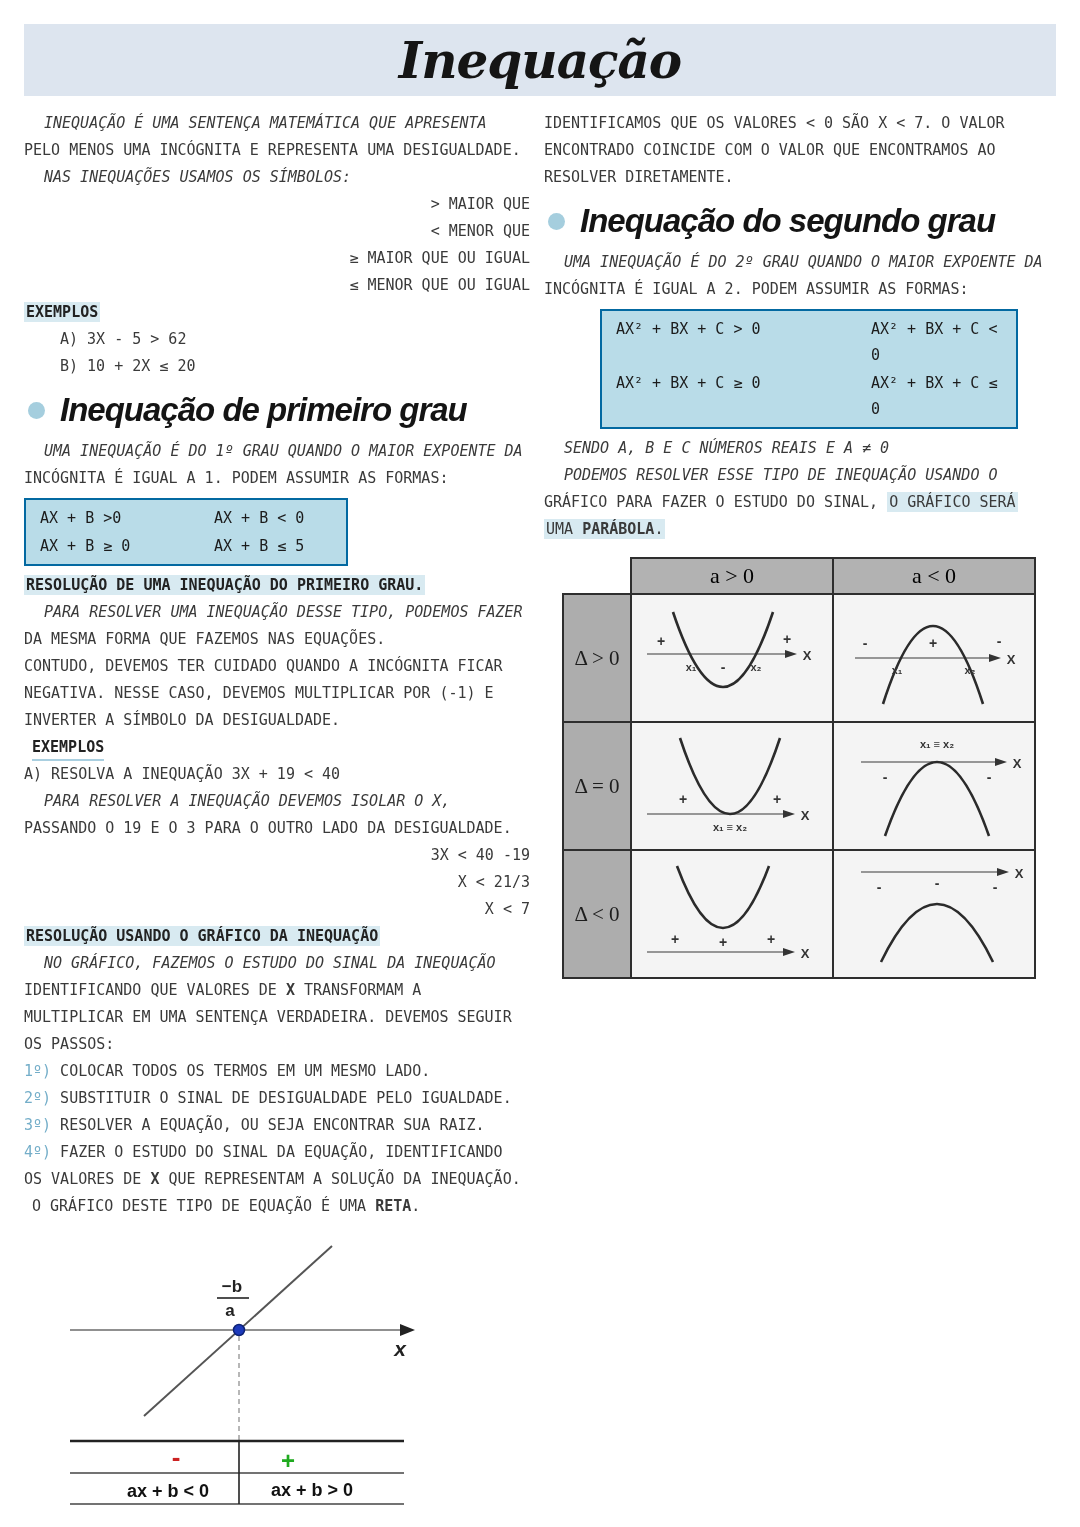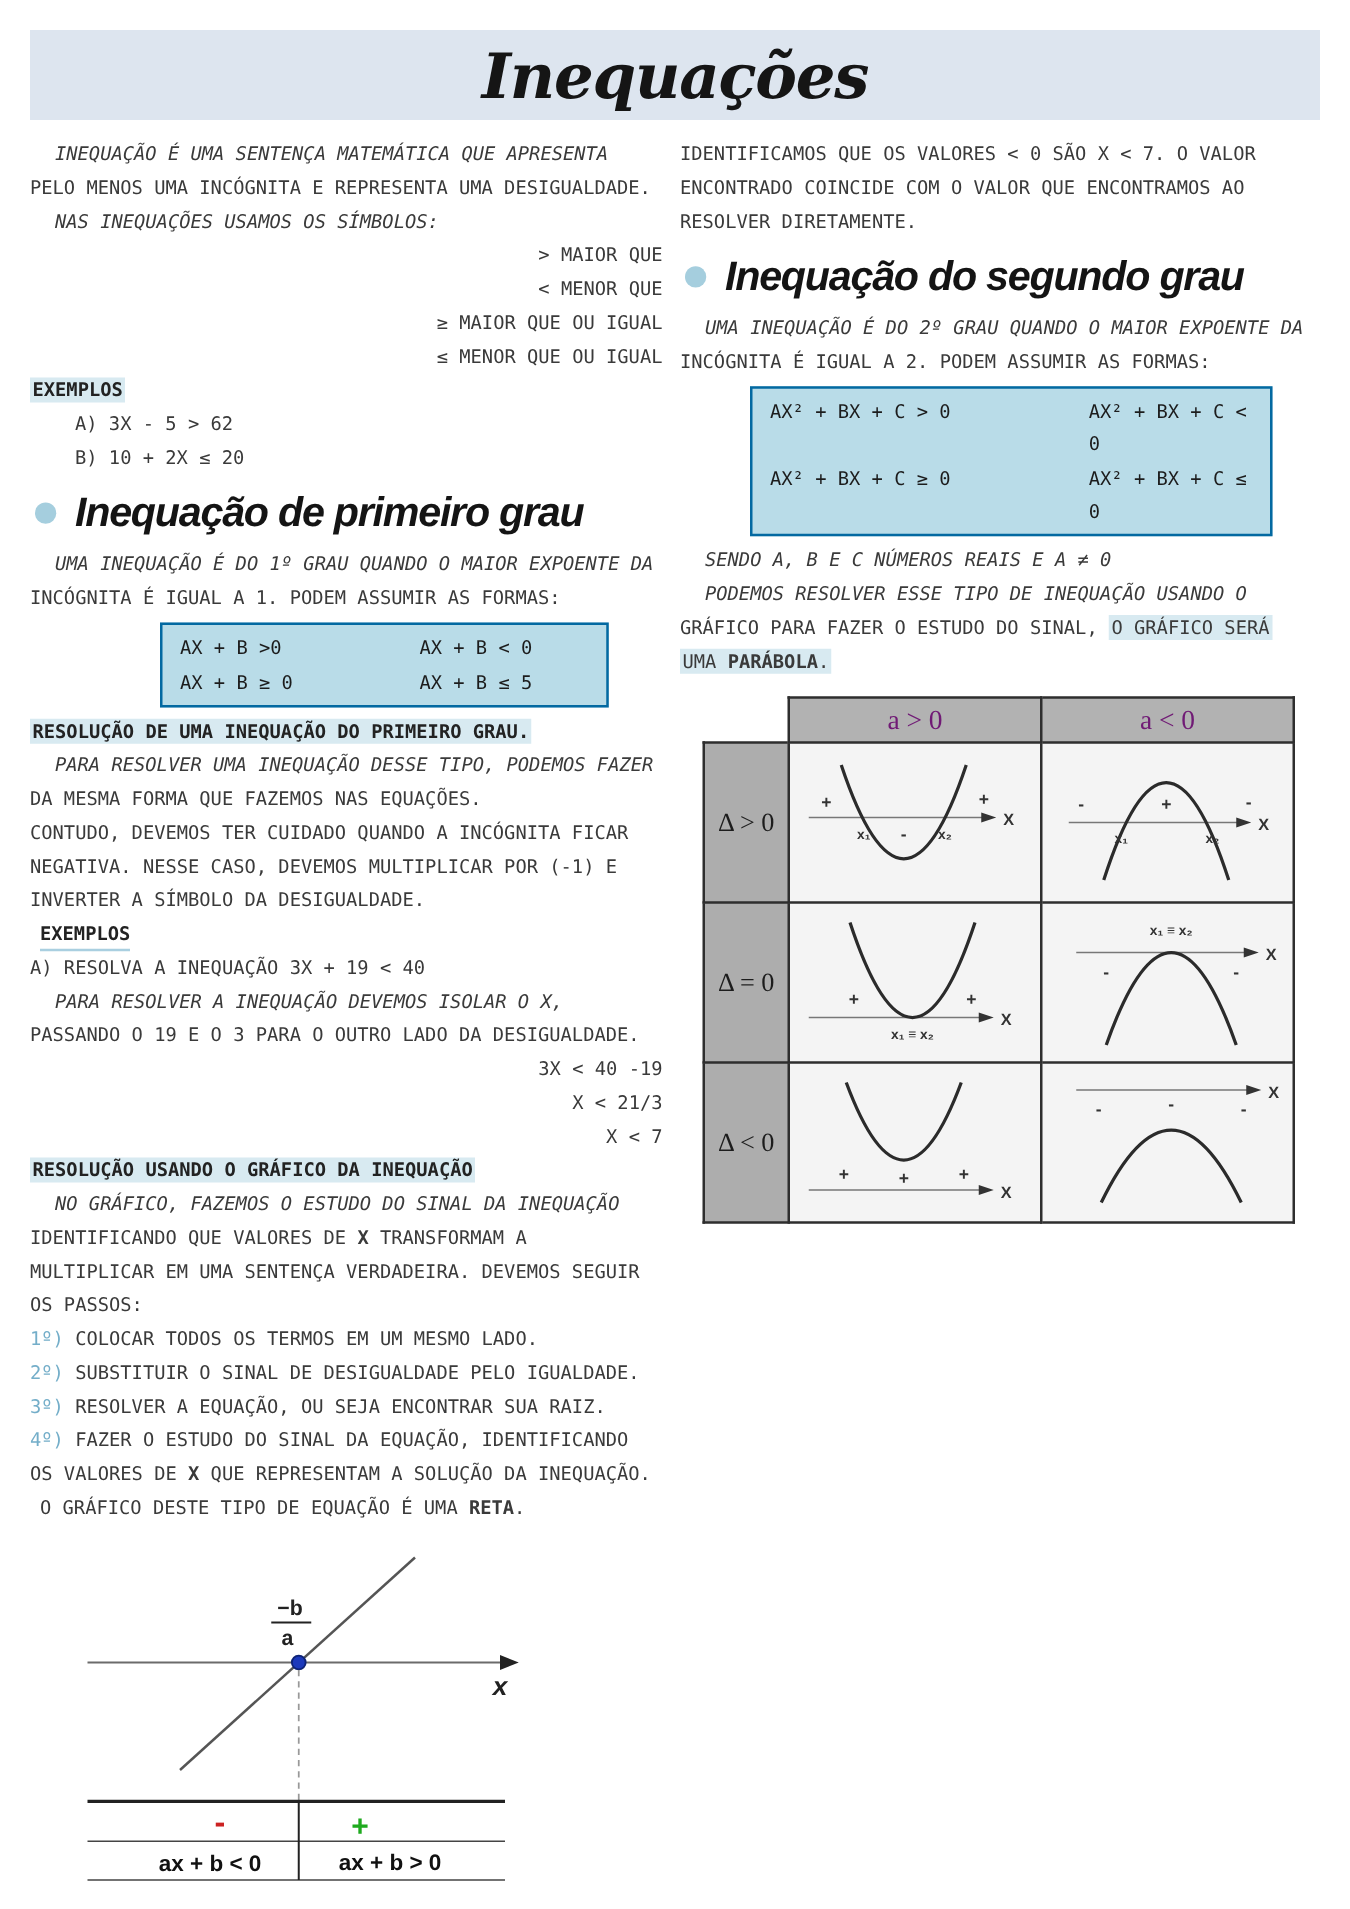--- a/index.html
+++ b/index.html
@@ -33,46 +33,46 @@
   .script {
     font-family:Liberation Sans, sans-serif; font-style:italic; font-weight:bold;
     font-size:33px; color:#141414; letter-spacing:-1px; line-height:44px;
   }
   .formula-box {
     border:2px solid #0369a1; background:#b9dce8; color:#1c1c1c;
     display:grid; grid-template-columns:1fr 1fr; row-gap:2px;
     padding:5px 14px; margin:6px 0 6px 0;
   }
   .formula-box .cell { font-size:15px; line-height:26px; }
-  .fb1 { width:359px; margin-left:104px; }
+  .fb1 { width:324px; }
   .fb2 { width:418px; margin-left:56px; }
   .step-num { color:#74aec9; }
   
   .sign-table { border-collapse:collapse; margin:14px 0 0 18px; }
   .sign-table td, .sign-table th { border:2px solid #2e2e2e; }
   .sign-table .corner { border:none; background:transparent; }
   .sign-table th.colhead {
     width:202px; height:36px; background:#b2b2b2;
-    font-family:"Liberation Serif", serif; font-weight:normal; font-size:22px; color:#701a75;
+    font-family:"Liberation Serif", serif; font-weight:normal; font-size:22px; color:#000000;
   }
   .sign-table th.rowlabel {
     width:68px; background:#adadad;
     font-family:"Liberation Serif", serif; font-weight:normal; font-size:21px; color:#1d1d1d;
   }
   .sign-table td.graph-cell { height:128px; background:#f4f4f4; text-align:center; vertical-align:middle; }
   svg text { font-family:"Liberation Sans", sans-serif; }
   .linegraph-wrap { margin:16px 0 0 36px; }
 </style>
 </head>
 <body>
 
 <div class="page">
 
   <div class="banner">
-    <div class="title">Inequações</div>
+    <div class="title">Inequação</div>
   </div>
 
   <div class="cols">
 
     <div class="col-left">
       <div class="line ind1">INEQUAÇÃO É UMA SENTENÇA MATEMÁTICA QUE APRESENTA</div>
       <div class="line">PELO MENOS UMA INCÓGNITA E REPRESENTA UMA DESIGUALDADE.</div>
       <div class="line ind1">NAS INEQUAÇÕES USAMOS OS SÍMBOLOS:</div>
 
       <div class="line center">&gt; MAIOR QUE</div>

